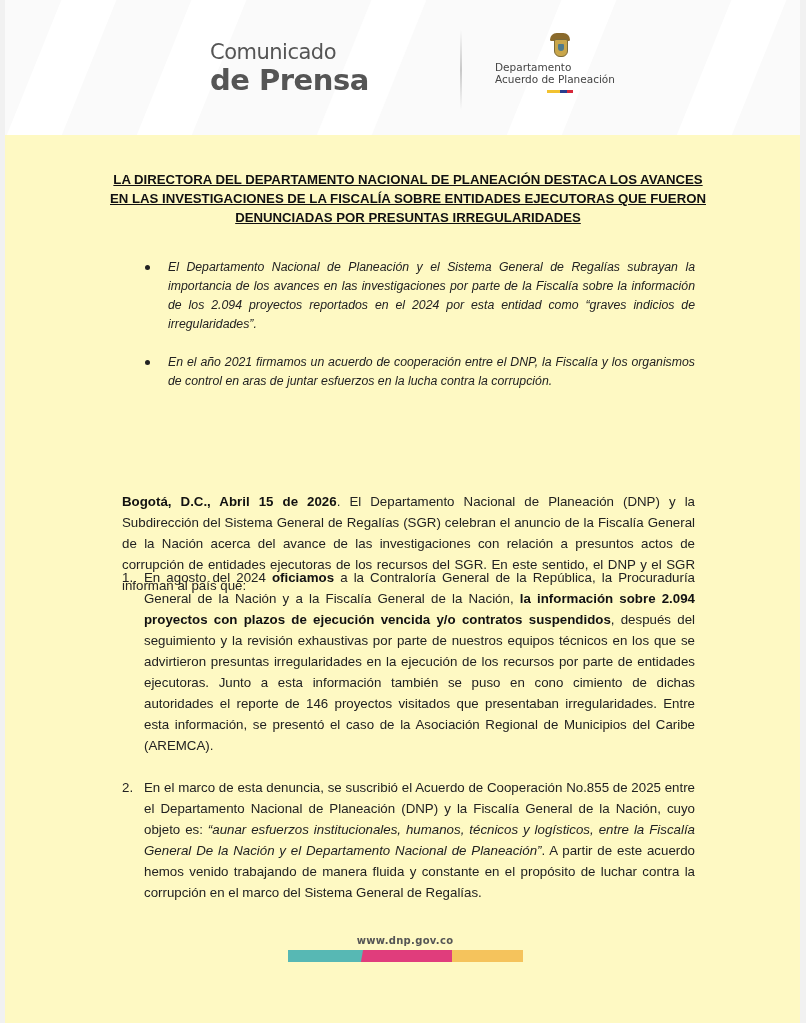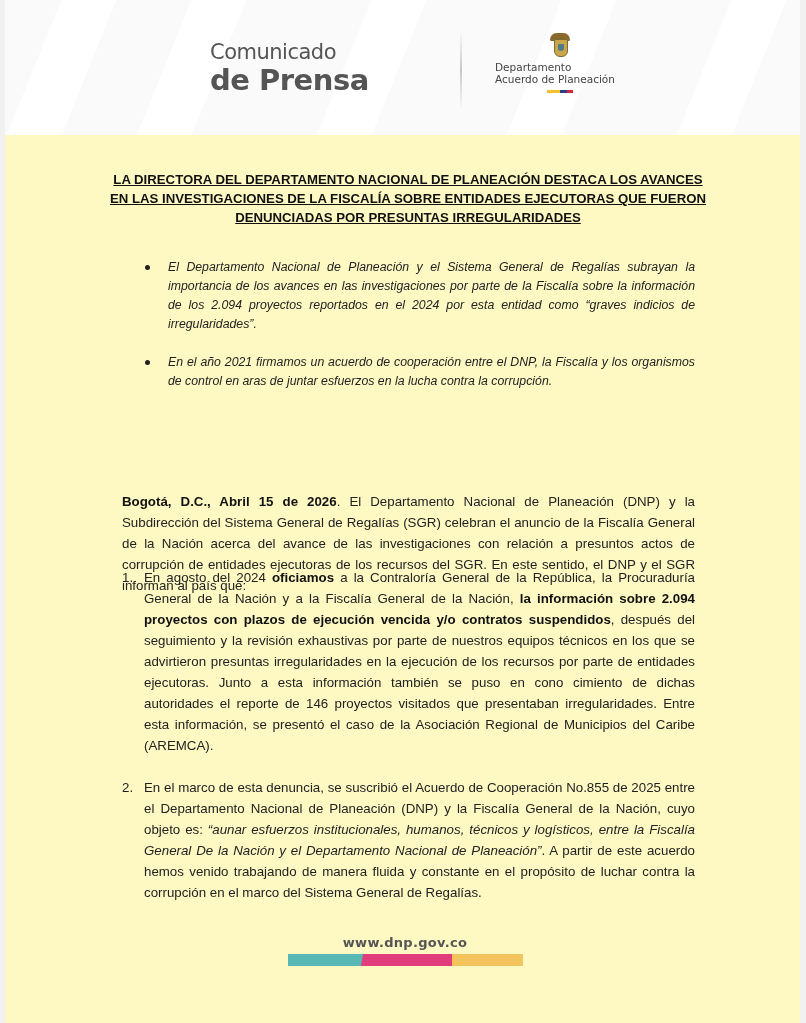--- a/index.html
+++ b/index.html
@@ -59,21 +59,21 @@
     .numlist { position: absolute; left: 117px; top: 567px; width: 573px; margin: 0; padding: 0; list-style: none; }
     .numlist li {
       position: relative; padding-left: 22px; font-size: 13.3px; line-height: 21px; text-align: justify;
       margin-bottom: 21px; color: #222;
     }
     .numlist li .num { position: absolute; left: 0; top: 0; }
     b { font-weight: bold; color: #111; }
     i { font-style: italic; margin-top: 12px; }
     .footer { position: absolute; left: 280px; top: 935px; width: 240px; text-align: center; }
     .footer .url {
-      font-family: "DejaVu Sans", sans-serif; font-size: 13px; font-weight: bold; color: #555; letter-spacing: 0.3px; text-align: center;
+      font-family: "DejaVu Sans", sans-serif; font-size: 10px; font-weight: bold; color: #555; letter-spacing: 0.3px; text-align: center;
     }
     .footer .bar { position: relative; width: 235px; height: 12px; margin: 4px auto 0 auto; overflow: hidden; }
     .footer .seg { position: absolute; top: 0; height: 12px; }
   </style>
 </head>
 <body>
 
 <div class="page">
 
   <div class="header">

